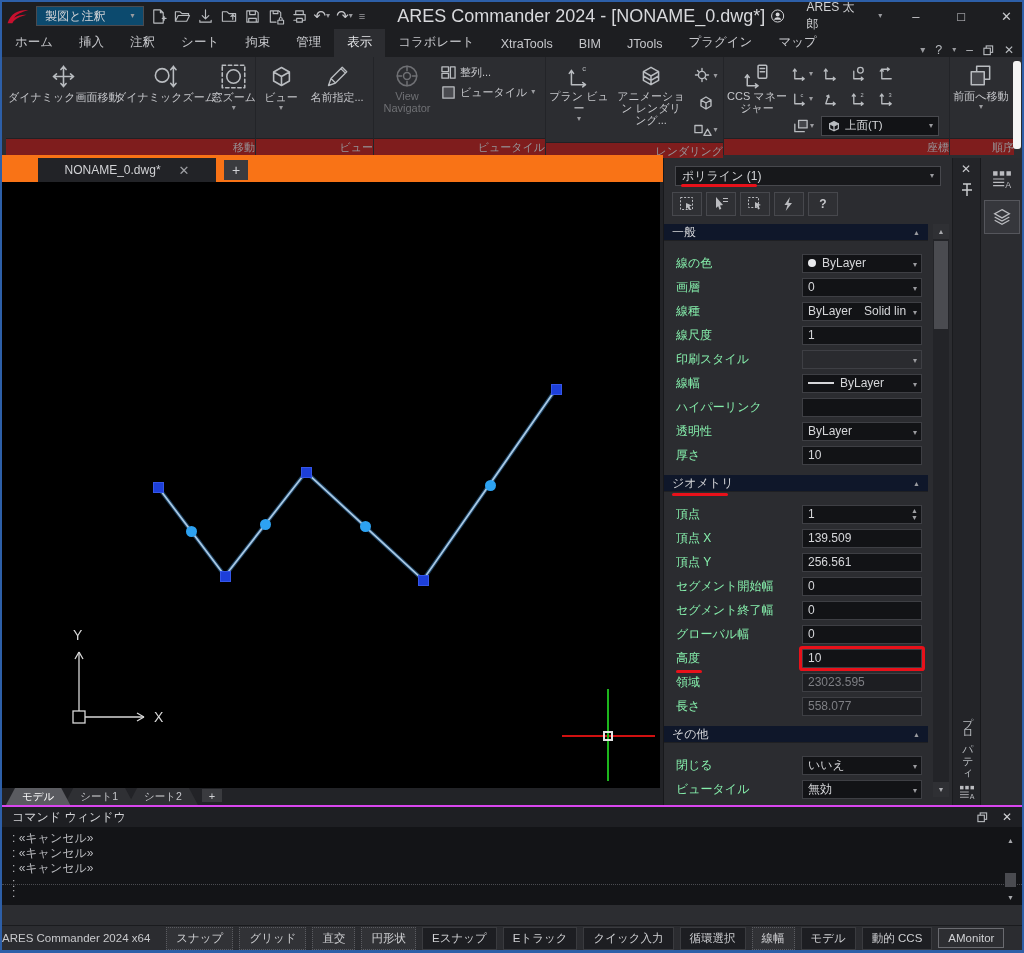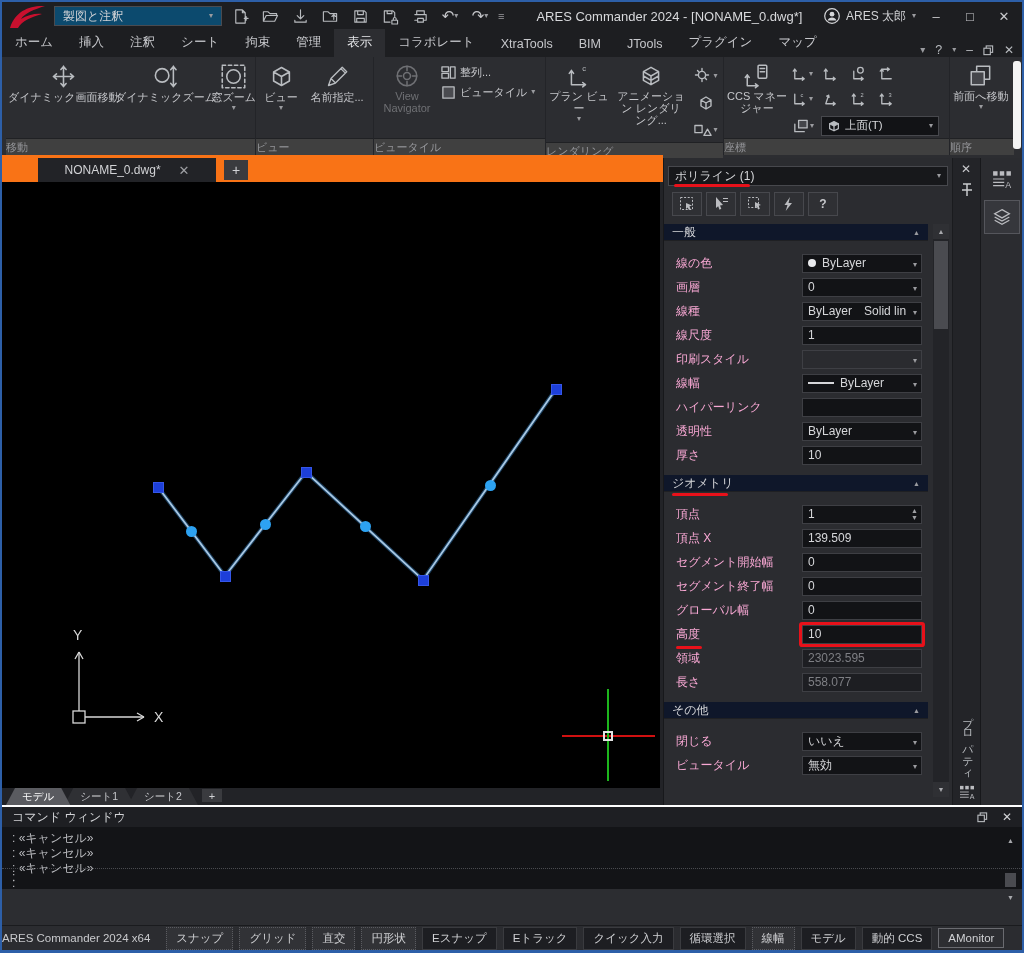--- a/index.html
+++ b/index.html
@@ -8,33 +8,33 @@
 .ab{position:absolute}
 svg.ic{stroke:#b9bcc0;fill:none;stroke-width:1.4;stroke-linecap:round;stroke-linejoin:round;flex:none}
 .car{color:#9a9b9f;font-size:8px;line-height:1}
 
 .edge{position:absolute;background:#2d5fa8;z-index:50}
 
 #titlebar{left:2px;top:2px;width:1020px;height:28px;background:#1d1e21;display:flex;align-items:center;gap:6px;padding-left:2px}
 #ws-select{width:168px;height:20px;background:#0c4a6e;border:1px solid #4a4b50;display:flex;align-items:center;padding:0 8px;color:#d2d3d6}
 #ws-select .car{margin-left:auto}
 .qat{width:24px;height:22px;display:flex;align-items:center;justify-content:center}
-#win-title{margin-left:26px;font-size:13px;color:#d8d9dc;white-space:nowrap}
-#user-area{margin-left:auto;display:flex;align-items:center;gap:6px;padding-right:4px;color:#d2d3d6}
+#win-title{margin-left:26px;font-size:18px;color:#d8d9dc;white-space:nowrap}
+#user-area{margin-left:auto;display:flex;align-items:center;gap:22px;padding-right:4px;color:#d2d3d6}
 .winbtn{width:28px;height:22px;display:flex;align-items:center;justify-content:center;color:#c9cacd;font-size:13px}
 
 #menubar{left:2px;top:30px;width:1020px;height:27px;background:#1d1e21;display:flex;align-items:flex-end}
 .mtab{padding:5px 13px 6px;color:#c6c7cb;font-size:12.5px}
 .mtab.on{background:#2c2d31;color:#e8e9ec}
 #menu-right{margin-left:auto;display:flex;align-items:center;gap:10px;padding-right:8px;color:#b9bcc0}
 
 #ribbon{left:2px;top:57px;width:1020px;height:98px;background:#2c2d31;display:flex;padding-left:4px}
 .rg{height:98px;display:flex;flex-direction:column;border-right:1px solid #232428}
 .rcont{flex:1;display:flex;align-items:flex-start;padding:3px 2px 0}
-.glabel{height:17px;line-height:16px;text-align:left;font-size:11px;color:#96979b;background:#404040;border-top:1px solid #202124}
+.glabel{height:17px;line-height:16px;text-align:right;font-size:11px;color:#96979b;background:#7f1d1d;border-top:1px solid #202124}
 .bb{display:flex;flex-direction:column;align-items:center;gap:1px;padding-top:3px;color:#c6c7cb;font-size:11px;text-align:center;line-height:12px}
 .bb .txt{white-space:nowrap}
 .bb.wrap .txt{white-space:normal;width:70px}
 .gray{color:#6f7074}
 .gray svg.ic{stroke:#6f7074}
 .mini{display:flex;align-items:center;gap:4px;height:20px;padding:0 3px;font-size:11px;color:#c6c7cb;white-space:nowrap}
 .cell{width:28px;height:25px;display:flex;align-items:center;justify-content:center;gap:1px}
 .vsel{display:flex;align-items:center;gap:4px;width:118px;height:20px;background:#121316;border:1px solid #47484d;padding:0 5px;font-size:11.5px;color:#d6d7da}
 #ribbon-scroll{position:absolute;right:3px;top:61px;width:8px;height:88px;background:#f4f4f4;border-radius:3px;z-index:5}
 
@@ -50,52 +50,52 @@
 #xh-box{position:absolute;left:601px;top:549px;width:10px;height:10px;border:2px solid #e4e4e4}
 
 #sheettabs{left:2px;top:788px;width:661px;height:17px;background:#222327;display:flex;align-items:stretch;padding-left:10px;font-size:10.5px}
 .stab{padding:2px 16px;color:#c6c7cb;clip-path:polygon(9px 0,calc(100% - 9px) 0,100% 100%,0 100%);background:#2f3034;margin-left:-6px}
 .stab.on{background:#5a5b60;color:#fff;z-index:2}
 #sheetplus{width:20px;height:13px;margin:1px 0 0 4px;background:#3a3b3f;display:flex;align-items:center;justify-content:center;color:#d2d3d6;font-size:11px}
 
 #split{left:660px;top:182px;width:3px;height:623px;background:#222327}
 
 #props{left:663px;top:158px;width:289px;height:647px;background:#2b2c30;border-left:1px solid #17181b;overflow:hidden}
-#phead{margin:8px 4px 0;height:20px;background:#17181b;border:1px solid #47484d;display:flex;align-items:center;padding:0 6px;color:#d6d7da;position:relative}
+#phead{margin:8px 11px 0;height:20px;background:#17181b;border:1px solid #47484d;display:flex;align-items:center;padding:0 6px;color:#d6d7da;position:relative}
 #phead .car{margin-left:auto}
 .rl{position:absolute;height:3px;background:#e8111a;border-radius:2px}
 #ptools{display:flex;gap:4px;margin:6px 8px 0}
 .ptb{width:30px;height:24px;background:#2f3034;border:1px solid #47484d;display:flex;align-items:center;justify-content:center;color:#c6c7cb;font-weight:bold}
 #psections{margin-top:8px;padding-right:24px}
 .sechead{height:17px;background:#0f172a;border-bottom:1px solid #1f2023;display:flex;align-items:center;padding:0 8px;color:#d5d6d9;font-size:12px;position:relative}
 .sechead .car{margin-left:auto;font-size:7px}
 .spacer{height:10px}
 .gap{height:8px}
 .prow{display:flex;align-items:center;height:24px;padding-left:12px}
-.plbl{width:126px;font-size:12px;color:#f9a8d4;white-space:nowrap;position:relative}
+.plbl{width:126px;font-size:12px;color:#86efac;white-space:nowrap;position:relative}
 .pbox{width:120px;height:19px;background:#121316;border:1px solid #3e3f44;display:flex;align-items:center;padding:0 5px;font-size:12px;color:#d6d7da;position:relative;white-space:nowrap}
 .pbox .car{position:absolute;right:4px;top:6px}
 .pbox.ro{background:#1d1e22;color:#7e7f84}
 .pbox.dis{background:#2a2b2f}
 .pbox.redbox{box-shadow:0 0 0 3px #e8111a;border-radius:1px}
 .dot{width:8px;height:8px;border-radius:50%;background:#e8e9ec;margin-right:6px;flex:none}
 .lwline{width:26px;height:2px;background:#d6d7da;margin-right:6px;flex:none}
 .spin{position:absolute;right:3px;top:1px;display:flex;flex-direction:column;line-height:7px;font-size:7px;color:#9fa0a4}
 #pscroll{position:absolute;right:3px;top:66px;bottom:8px;width:16px;background:#232428}
 .sarr{position:absolute;left:0;width:16px;height:15px;display:flex;align-items:center;justify-content:center;font-size:7px;color:#a8a9ad;background:#2f3034}
 #pthumb{position:absolute;left:1px;top:17px;width:14px;height:88px;background:#4a4b50}
 
 #sidestrip{left:952px;top:158px;width:28px;height:647px;background:#232428;border-left:1px solid #1a1b1e}
 #sidestrip .vtext{position:absolute;bottom:28px;left:7px;writing-mode:vertical-rl;font-size:11px;color:#b9bcc0;letter-spacing:1px}
 
 #rightbar{left:980px;top:158px;width:42px;height:647px;background:#2b2c30;border-left:1px solid #17181b;display:flex;flex-direction:column;align-items:center;padding-top:4px;gap:4px}
 .rtab{width:36px;height:34px;display:flex;align-items:center;justify-content:center}
 .rtab.on{background:#36373c;border:1px solid #55565c}
 
-#cmdwin{left:2px;top:805px;width:1020px;height:84px;background:#131417;border-top:2px solid #ffffff}
+#cmdwin{left:2px;top:805px;width:1020px;height:100px;background:#131417;border-top:2px solid #d946ef}
 #cmdhead{height:20px;background:#1e1f23;display:flex;align-items:center;padding:0 10px;color:#d2d3d6;font-size:12px}
 #cmdhead .btns{margin-left:auto;display:flex;gap:14px;align-items:center}
 #cmdlog{padding:4px 10px 0;color:#b8b9bd;font-size:12px;line-height:15px}
 #cmdinput{position:absolute;left:0;right:0;bottom:4px;height:17px;border-top:1px dotted #4a4b50;padding:1px 10px;color:#b8b9bd}
 #cscroll{position:absolute;right:4px;top:26px;width:15px;height:72px}
 #cscroll .sarr{width:15px;background:transparent}
 #cthumb{position:absolute;left:2px;top:40px;width:11px;height:14px;background:#4a4b50}
 
 #statusbar{left:2px;top:925px;width:1020px;height:25px;background:#2b2c30;border-top:1px solid #1a1b1e;display:flex;align-items:center;font-size:11.5px;color:#c9cacd;white-space:nowrap;overflow:hidden}
 #sbapp{margin-right:10px}
@@ -585,20 +585,26 @@
           </span>
         </span>
     </div>
     <div class="prow">
       <span class="plbl">頂点 X</span>
       <span class="pbox">
           <span>139.509</span>
         </span>
     </div>
     <div class="prow">
+      <span class="plbl">頂点 Y</span>
+      <span class="pbox">
+          <span>256.561</span>
+        </span>
+    </div>
+    <div class="prow">
       <span class="plbl">セグメント開始幅</span>
       <span class="pbox">
           <span>0</span>
         </span>
     </div>
     <div class="prow">
       <span class="plbl">セグメント終了幅</span>
       <span class="pbox">
           <span>0</span>
         </span>

